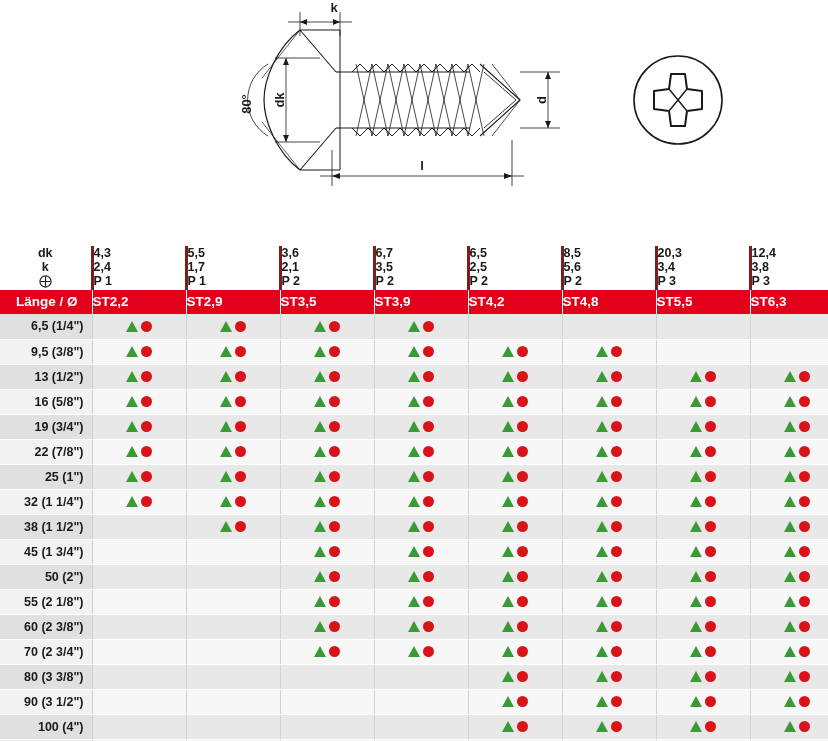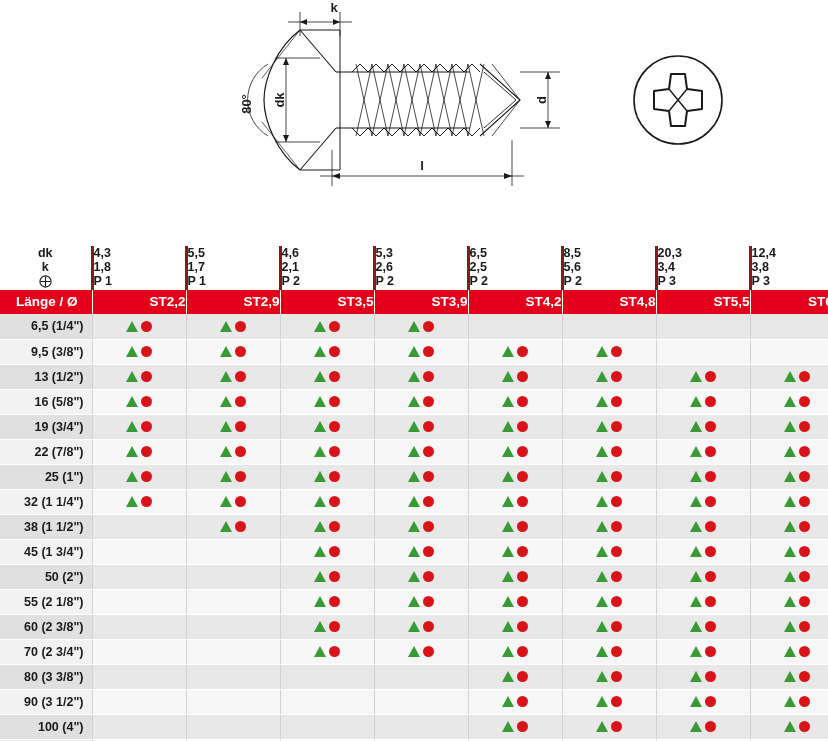--- a/index.html
+++ b/index.html
@@ -31,21 +31,21 @@
   .dimrow.last td { padding-bottom: 2px; }
 
   .cross-glyph {
     display: inline-block; width: 13px; height: 13px; position: relative; vertical-align: middle;
   }
   .cross-glyph svg { position: absolute; top: 0; left: 0; }
 
   
   tr.redband td {
     background: #e2001a; color: #ffffff; font-weight: bold;
-    font-size: 13.5px; text-align: right; height: 24px; line-height: 24px;
+    font-size: 13.5px; text-align: left; height: 24px; line-height: 24px;
     border-left: 1px solid #ffffff;
   }
   tr.redband td.firstcol { border-left: none; text-align: center; padding-left: 2px; margin-top: 12px; }
 
   
   tr.datarow td {
     height: 25px; border-left: 1px solid #d2d2d2; border-bottom: 1px solid #ffffff;
     text-align: center; vertical-align: middle;
   }
   tr.datarow td.firstcol {
@@ -173,34 +173,34 @@
           <col class="col-w">
           <col class="col-w">
           <col class="col-w">
       </colgroup>
       <tbody>
 
         <tr class="dimrow">
           <td class="firstcol">dk</td>
           <td>4,3</td>
           <td>5,5</td>
-          <td>4,6</td>
-          <td>5,3</td>
+          <td>3,6</td>
+          <td>6,7</td>
           <td>6,5</td>
           <td>8,5</td>
           <td>20,3</td>
           <td>12,4</td>
         </tr>
 
         <tr class="dimrow">
           <td class="firstcol">k</td>
-          <td>1,8</td>
+          <td>2,4</td>
           <td>1,7</td>
           <td>2,1</td>
-          <td>2,6</td>
+          <td>3,5</td>
           <td>2,5</td>
           <td>5,6</td>
           <td>3,4</td>
           <td>3,8</td>
         </tr>
 
         <tr class="dimrow last">
           <td class="firstcol">
             <span class="cross-glyph">
               <svg width="13" height="13" viewBox="0 0 13 13">

